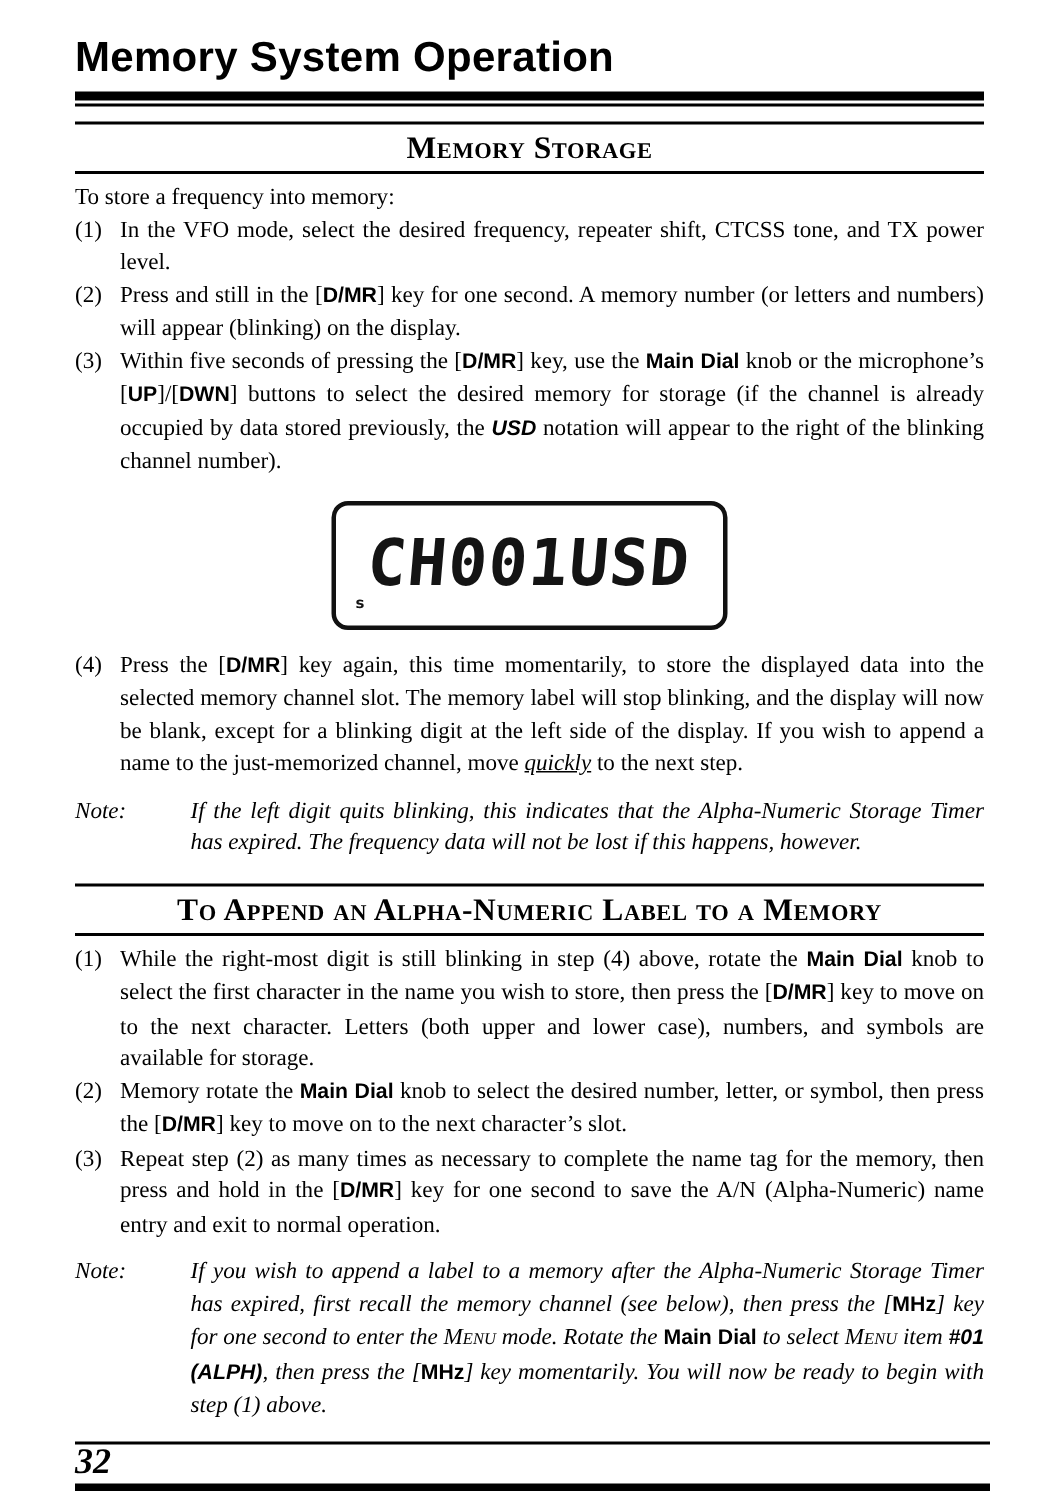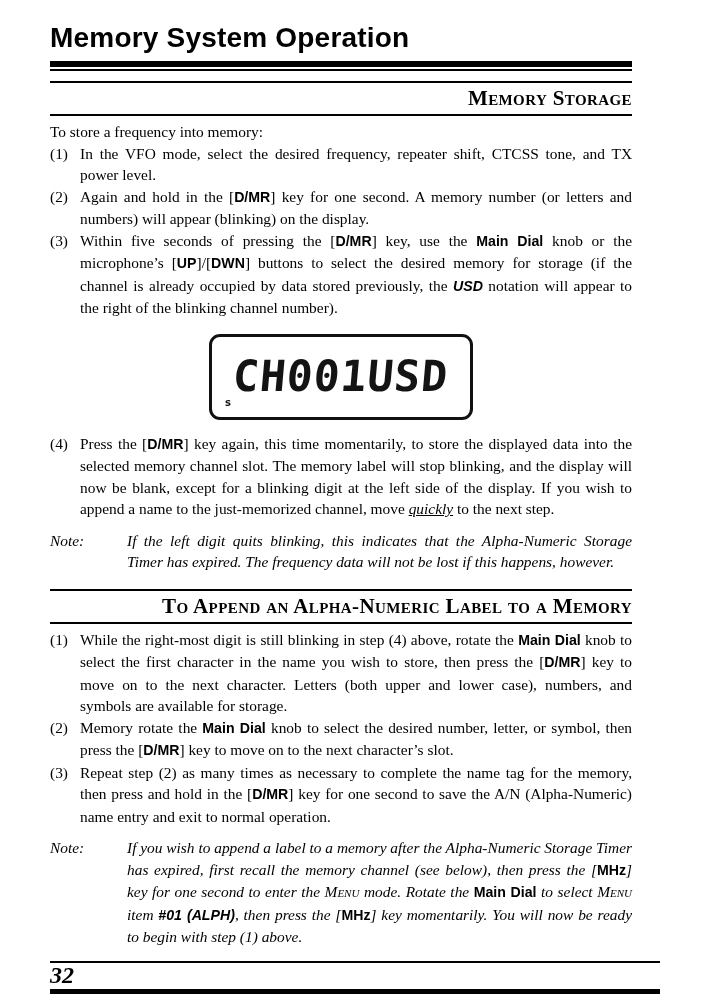--- a/index.html
+++ b/index.html
@@ -3,42 +3,42 @@
 <meta charset="utf-8">
 <style>
   html, body { margin: 0; padding: 0; background: #e8e8e8; }
   .page {
     position: relative;
     width: 708px;
     height: 1000px;
     margin: 0 auto;
     background: #ffffff;
     box-sizing: border-box;
-    padding: 22px 76px 0 50px;
+    padding: 22px 52px 0 50px;
     font-family: "Liberation Serif", serif;
     font-size: 15.4px;
     line-height: 21.5px;
     color: #000;
     overflow: hidden;
   }
   h1.page-title {
     margin: 0 0 7px 0;
     font-family: "Liberation Sans", sans-serif;
     font-weight: 700;
     font-size: 28px;
     line-height: 32px;
     letter-spacing: 0.2px;
   }
   .title-rule-thick { height: 6px; background: #000; }
   .title-rule-thin  { height: 2px; background: #000; margin-top: 2px; }
   .title-rules { margin-bottom: 8px; }
   .section-heading {
     border-top: 2px solid #000;
     border-bottom: 2px solid #000;
-    text-align: right;
+    text-align: center;
     font-weight: 700;
     font-variant: small-caps;
     font-size: 21px;
     line-height: 26px;
     padding: 2px 0 3px 0;
     margin: 10px 0 5px 0;
     letter-spacing: 0.4px;
   }
   .intro { margin: 2px 0 0 0; text-align: justify; }
   .step { display: flex; }
@@ -131,21 +131,21 @@
   <div class="section-heading">Memory Storage</div>
 
   <p class="intro"><span>To store a frequency into memory:</span></p>
 
   <div class="step">
     <span class="step-num">(1)</span>
     <span class="step-body"><span>In the VFO mode, select the desired frequency, repeater shift, CTCSS tone, and TX power level.</span></span>
   </div>
   <div class="step">
     <span class="step-num">(2)</span>
-    <span class="step-body"><span>Again and hold in the [</span><span class="seg-k">D/MR</span><span>] key for one second. A memory number (or letters and numbers) will appear (blinking) on the display.</span></span>
+    <span class="step-body"><span>Press and still in the [</span><span class="seg-k">D/MR</span><span>] key for one second. A memory number (or letters and numbers) will appear (blinking) on the display.</span></span>
   </div>
   <div class="step">
     <span class="step-num">(3)</span>
     <span class="step-body"><span>Within five seconds of pressing the [</span><span class="seg-k">D/MR</span><span>] key, use the </span><span class="seg-k">Main Dial</span><span> knob or the microphone’s [</span><span class="seg-k">UP</span><span>]/[</span><span class="seg-k">DWN</span><span>] buttons to select the desired memory for storage (if the channel is already occupied by data stored previously, the </span><span class="seg-ki">USD</span><span> notation will appear to the right of the blinking channel number).</span></span>
   </div>
 
   <div class="lcd-wrap">
     <div class="lcd">
       <span class="lcd-text">CH001USD</span>
       <span class="lcd-flag">s</span>

